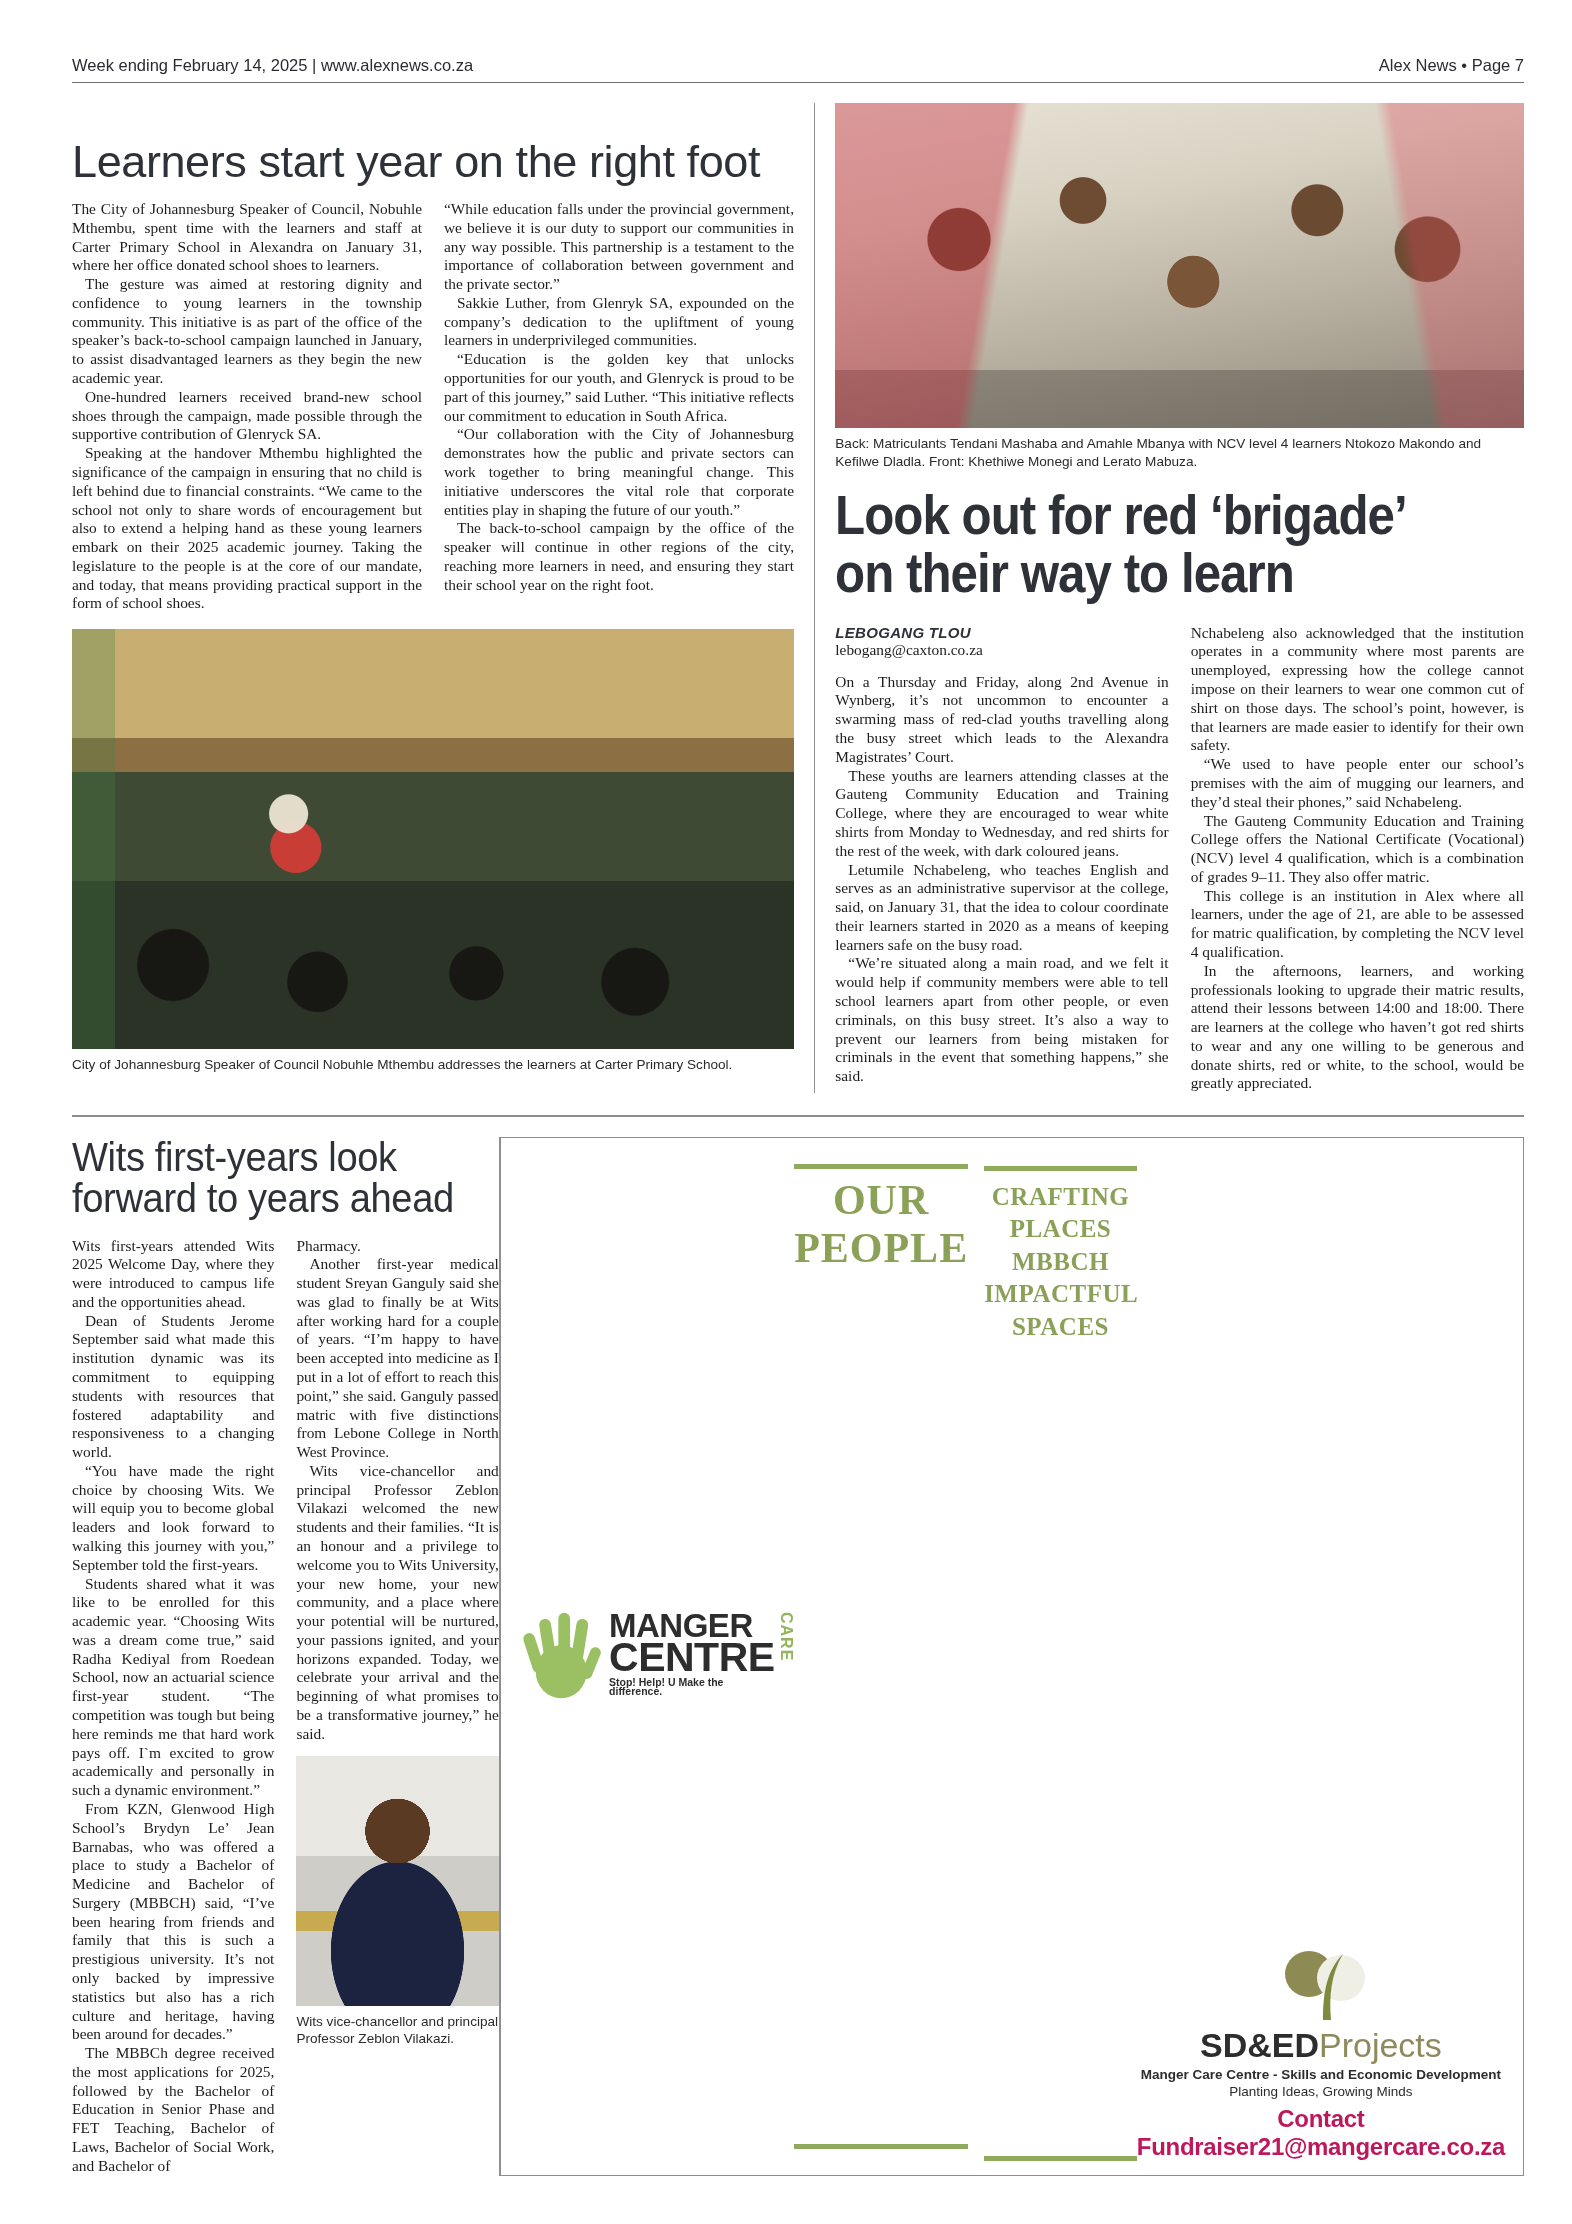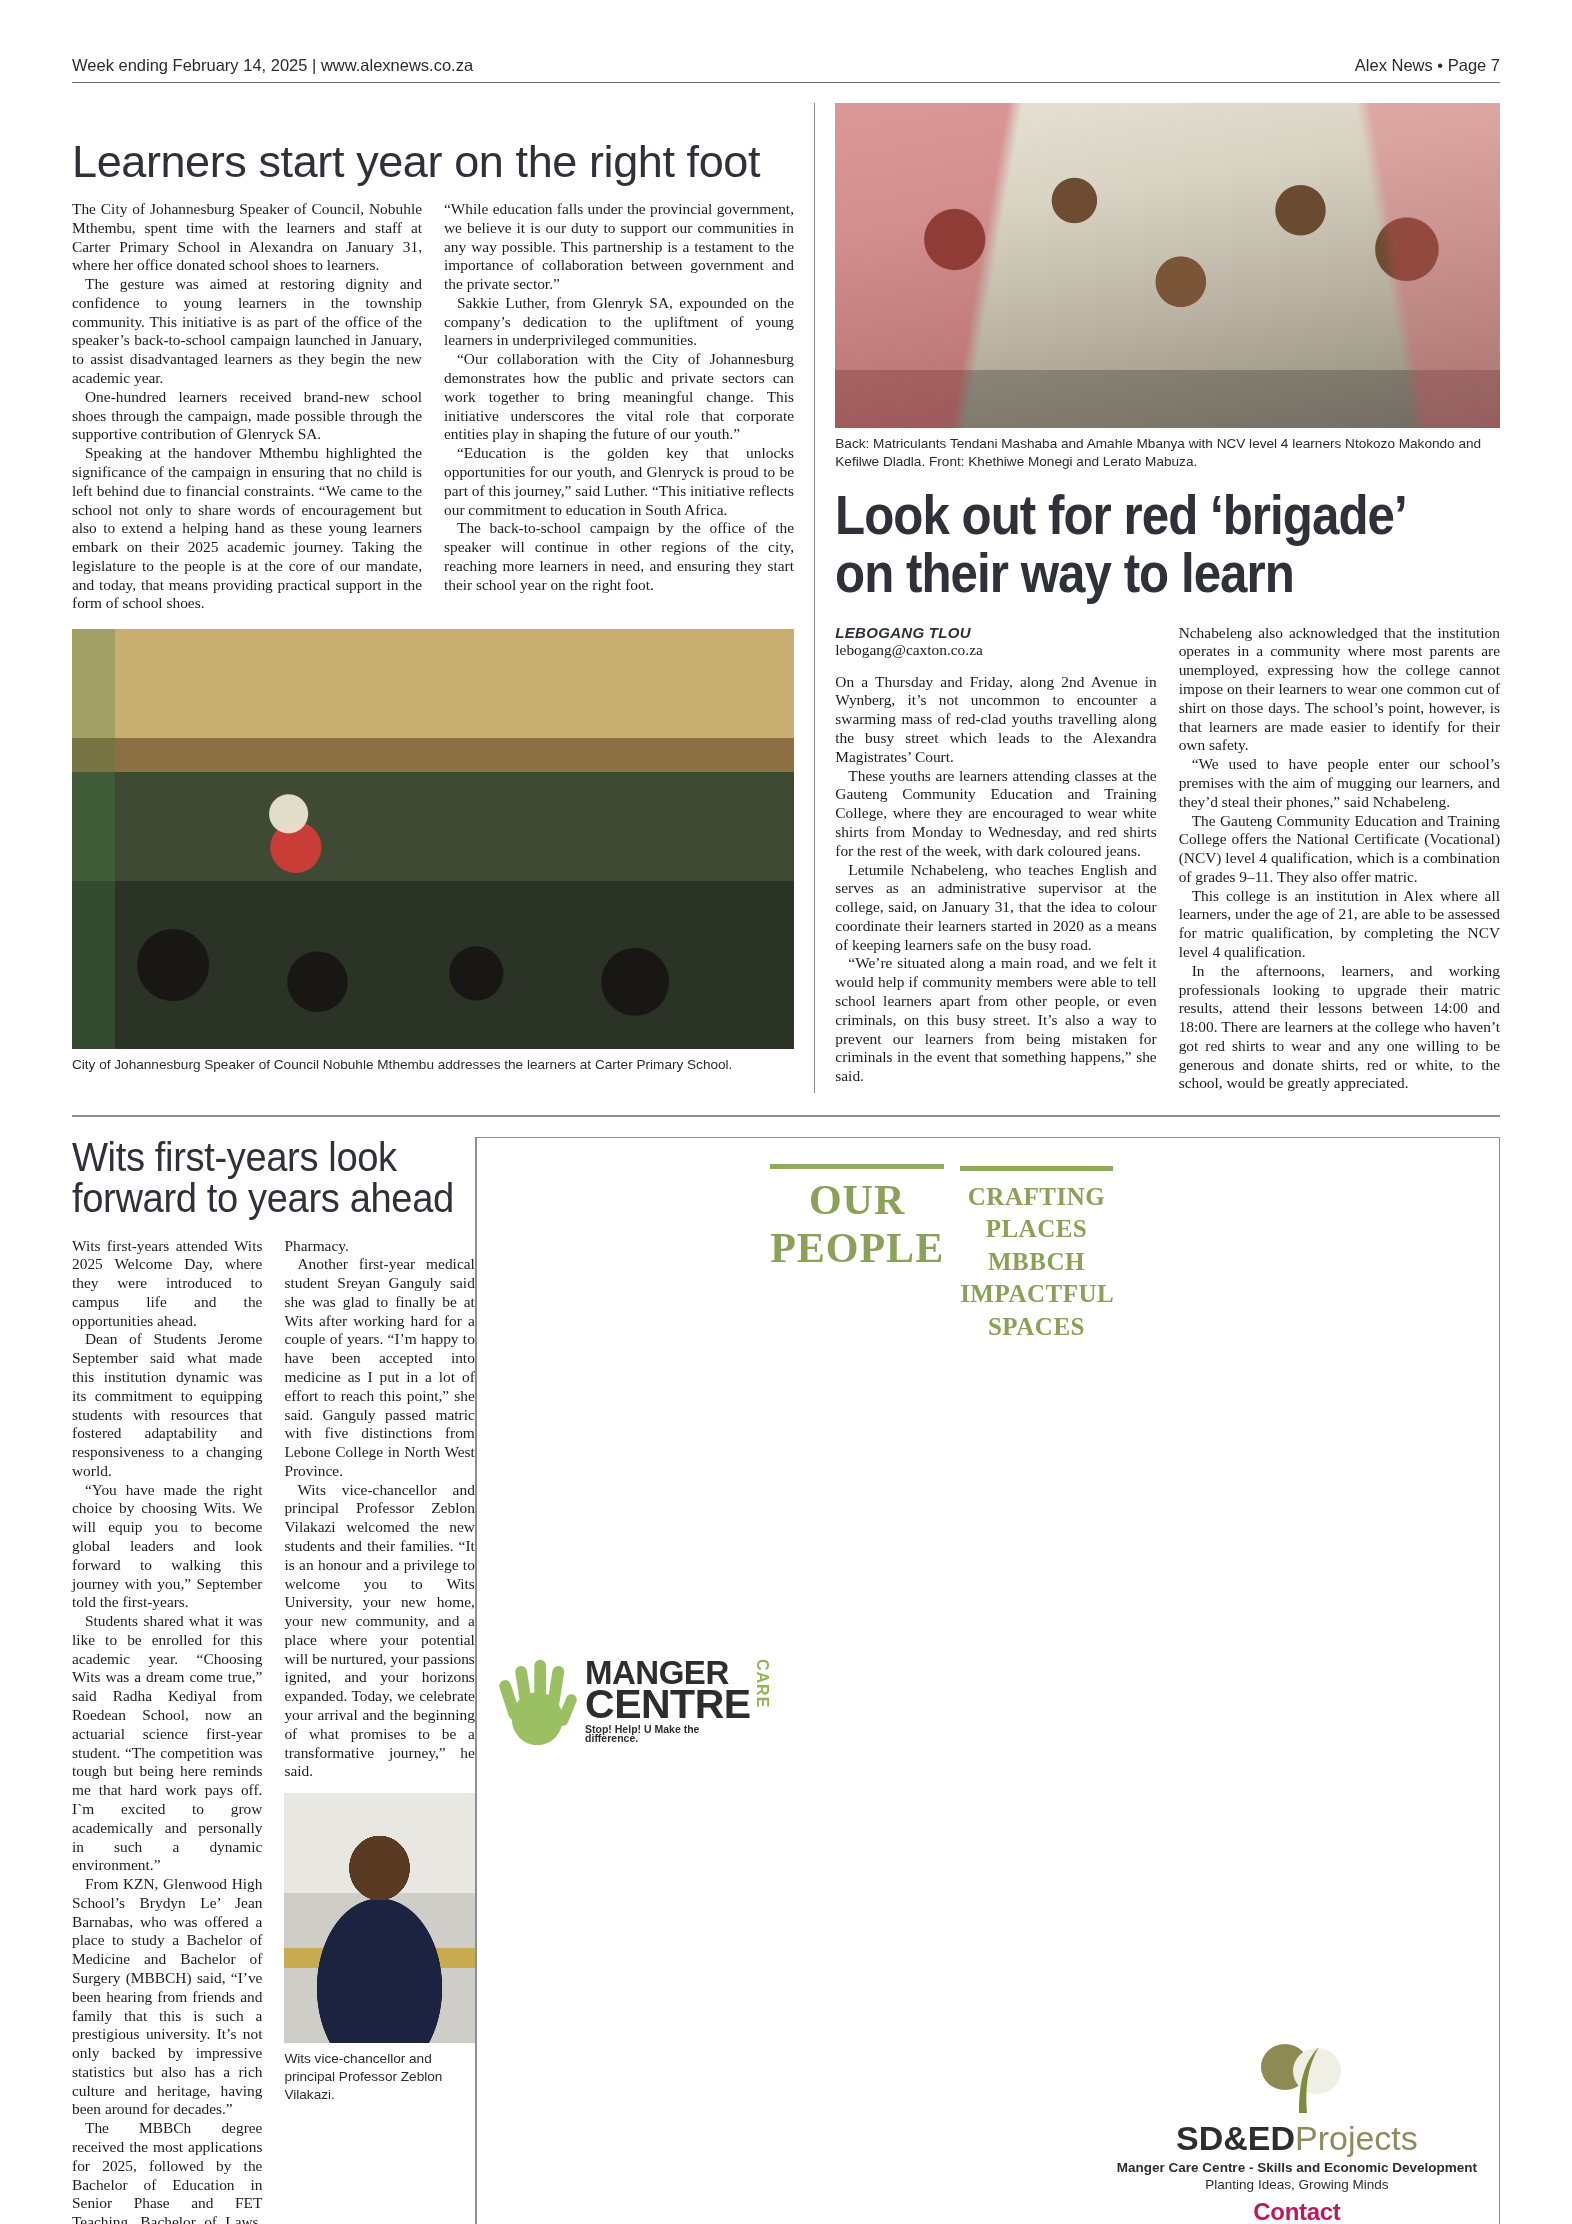--- a/index.html
+++ b/index.html
@@ -7,21 +7,21 @@
   body {
     width: 1572px;
     height: 2224px;
     background: #ffffff;
     font-family: "Liberation Serif", serif;
     color: #231f20;
     position: relative;
     overflow: hidden;
   }
 
-  .page { padding: 56px 72px 0 72px; position: relative; height: 100%; }
+  .page { padding: 56px 48px 0 72px; position: relative; height: 100%; }
 
   
   .masthead {
     display: flex;
     justify-content: space-between;
     align-items: flex-end;
     font-family: "Liberation Sans", sans-serif;
     font-size: 16.5px;
     color: #2b2b33;
     padding-bottom: 7px;
@@ -270,22 +270,22 @@
       <div class="cols2">
         <div class="col bodytext">
           <p class="first">The City of Johannesburg Speaker of Council, Nobuhle Mthembu, spent time with the learners and staff at Carter Primary School in Alexandra on January 31, where her office donated school shoes to learners.</p>
           <p>The gesture was aimed at restoring dignity and confidence to young learners in the township community. This initiative is as part of the office of the speaker’s back-to-school campaign launched in January, to assist disadvantaged learners as they begin the new academic year.</p>
           <p>One-hundred learners received brand-new school shoes through the campaign, made possible through the supportive contribution of Glenryck SA.</p>
           <p>Speaking at the handover Mthembu highlighted the significance of the campaign in ensuring that no child is left behind due to financial constraints. “We came to the school not only to share words of encouragement but also to extend a helping hand as these young learners embark on their 2025 academic journey. Taking the legislature to the people is at the core of our mandate, and today, that means providing practical support in the form of school shoes.</p>
         </div>
         <div class="col bodytext">
           <p class="first">“While education falls under the provincial government, we believe it is our duty to support our communities in any way possible. This partnership is a testament to the importance of collaboration between government and the private sector.”</p>
           <p>Sakkie Luther, from Glenryk SA, expounded on the company’s dedication to the upliftment of young learners in underprivileged communities.</p>
+          <p>“Education is the golden key that unlocks opportunities for our youth, and Glenryck is proud to be part of this journey,” said Luther. “This initiative reflects our commitment to education in South Africa.</p>
           <p>“Our collaboration with the City of Johannesburg demonstrates how the public and private sectors can work together to bring meaningful change. This initiative underscores the vital role that corporate entities play in shaping the future of our youth.”</p>
-          <p>“Education is the golden key that unlocks opportunities for our youth, and Glenryck is proud to be part of this journey,” said Luther. “This initiative reflects our commitment to education in South Africa.</p>
           <p>The back-to-school campaign by the office of the speaker will continue in other regions of the city, reaching more learners in need, and ensuring they start their school year on the right foot.</p>
         </div>
       </div>
 
       <div class="photo ph-hall" style="height:420px;margin-top:16px;"></div>
       <div class="caption">City of Johannesburg Speaker of Council Nobuhle Mthembu addresses the learners at Carter Primary School.</div>
     </div>
 
     <div class="vrule"></div>
 

